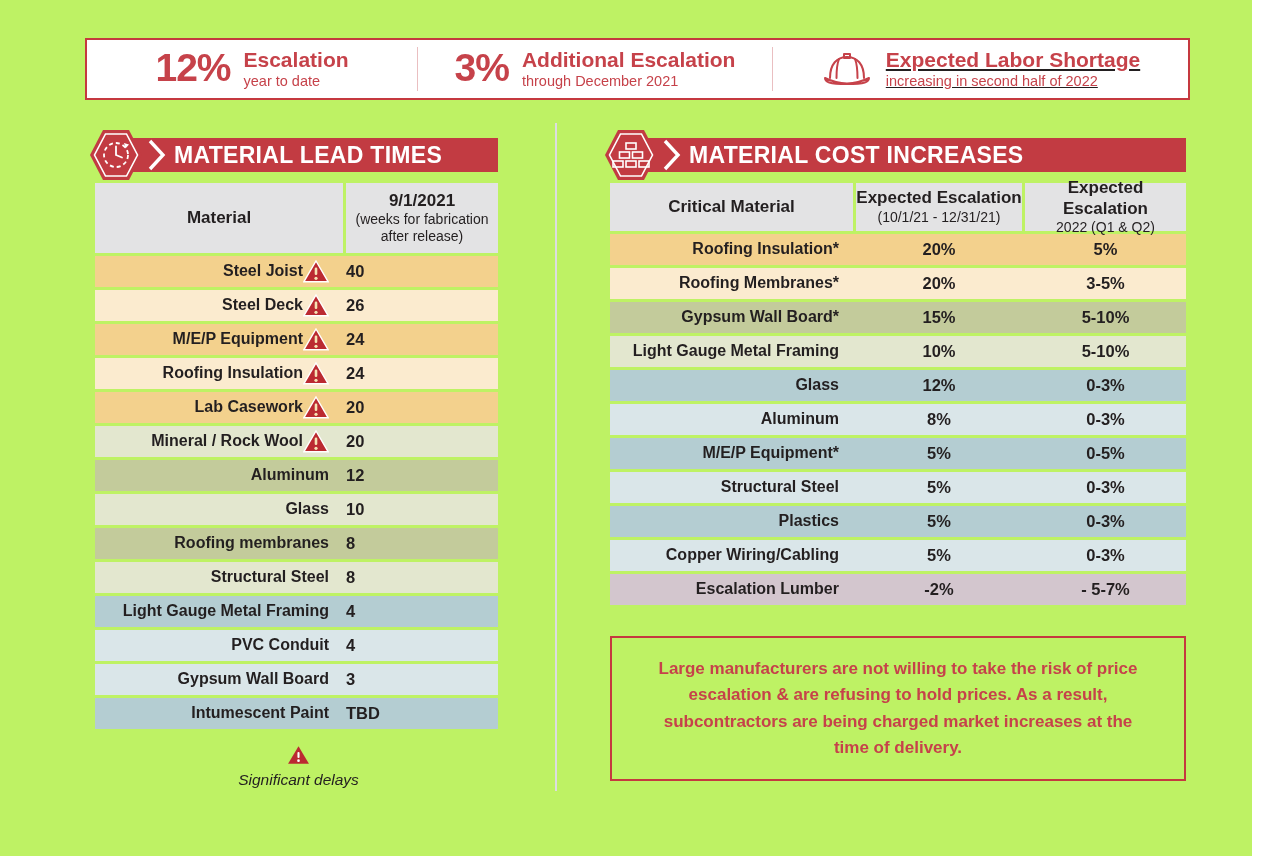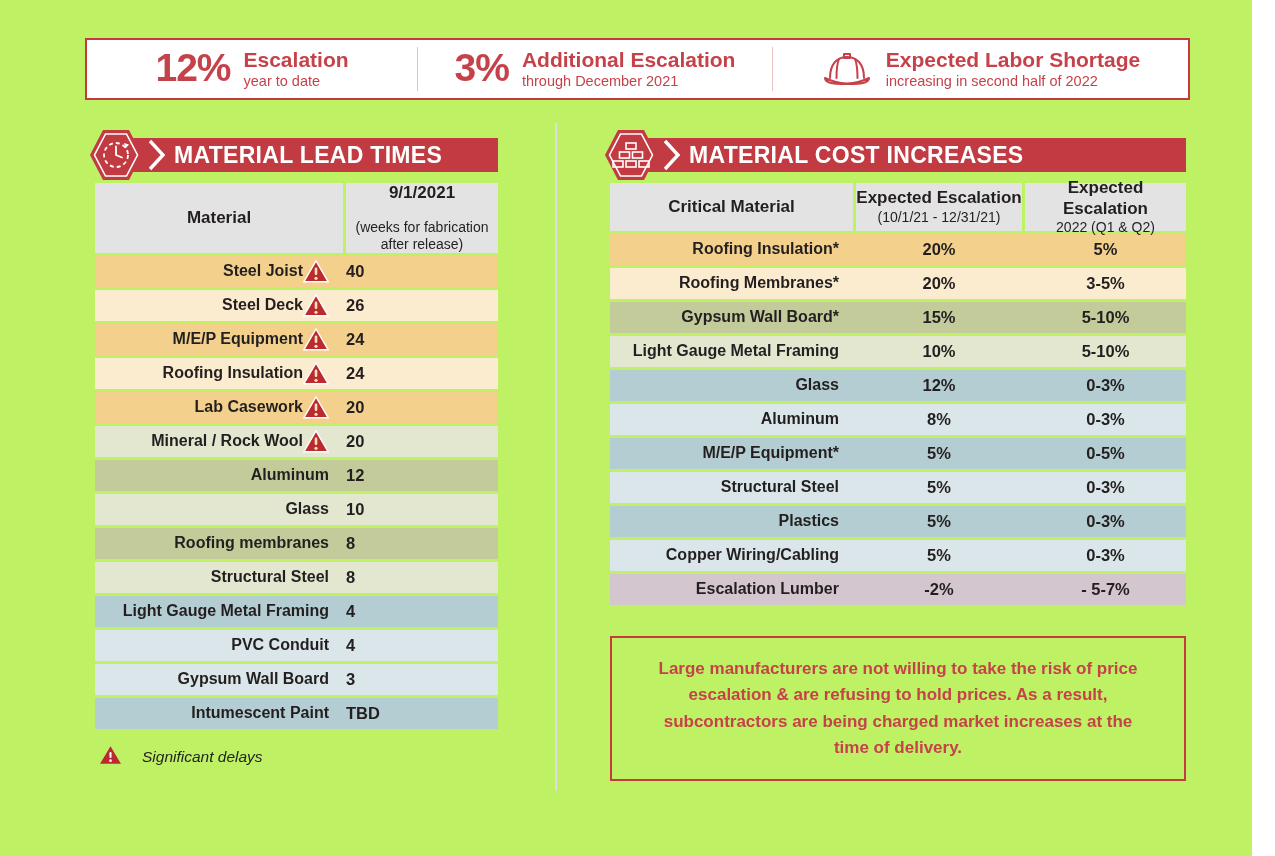--- a/index.html
+++ b/index.html
@@ -6,21 +6,21 @@
   html,body { background:#ffffff; }
   body { font-family:"Liberation Sans", sans-serif; color:#231f20; }
   .page { position:relative; width:1252px; height:856px; background:#bef264; overflow:hidden; }
 
   
   .top-banner { position:absolute; left:85px; top:38px; width:1105px; height:62px;
     border:2px solid #c5393f; background:#fff; display:flex; align-items:stretch; }
   .stat { display:flex; align-items:center; justify-content:center; gap:13px; }
   .stat.s1 { width:330px; }
   .stat.s2 { width:354px; }
-  .stat.s3 { flex:1; }
+  .stat.s3 { flex:1;text-decoration:underline; }
   .vdiv { width:1px; background:#eabfc1; margin:7px 0; }
   .stat-value { font-size:39px; font-weight:bold; color:#c6424a; letter-spacing:-1px; line-height:1; padding-bottom:4px; }
   .stat-text { display:flex; flex-direction:column; justify-content:center; }
   .stat-label { font-size:21px; font-weight:bold; color:#c6424a; line-height:1.15; }
   .stat-sub { font-size:14.5px; color:#c6424a; line-height:1.25; }
   .hat-icon { width:52px; height:40px; display:flex; align-items:center; justify-content:center; }
 
   
   .main { position:absolute; left:95px; top:123px; display:flex; }
   .col-left { width:403px; }
@@ -33,21 +33,21 @@
   .chev-icon { position:absolute; left:36px; top:0; height:34px; z-index:2; }
   .section-title { position:absolute; left:64px; top:0; height:34px; display:flex; align-items:center;
     color:#fff; font-size:23px; font-weight:bold; letter-spacing:0.3px; white-space:nowrap; }
 
   
   .thead { display:flex; background:transparent; margin-bottom:3px; }
   .hcell { background:#e3e3e4; display:flex; flex-direction:column; align-items:center; justify-content:center; text-align:center; }
   .lead .thead { height:70px; }
   .cost .thead { height:48px; }
   .lead .hcell.c1 { width:248px;align-items:center; }
-  .lead .hcell.c2 { flex:1; margin-left:3px;justify-content:space-between; }
+  .lead .hcell.c2 { flex:1; margin-left:3px; }
   .cost .hcell.c1 { width:243px; }
   .cost .hcell.c2 { width:166px; margin-left:3px; }
   .cost .hcell.c3 { flex:1; margin-left:3px; }
   .h-main { font-size:17px; font-weight:bold; line-height:1.2; }
   .h-sub { font-size:14px; line-height:1.2; padding:0 6px; }
 
   .trow { display:flex; height:31px; margin-bottom:3px; }
   .trow.tall { height:53px; }
   .cell { display:flex; align-items:center; }
   .cell.mat { padding-left:10px; padding-right:14px; justify-content:flex-end; font-weight:bold; font-size:16px; line-height:1.15; }
@@ -61,21 +61,21 @@
   .cream       { background:#fbebcf; }
   .green-dark  { background:#c3cb9b; }
   .green-light { background:#e3e7cf; }
   .blue-dark   { background:#b4cdd2; }
   .blue-light  { background:#dae6e9; }
   .mauve       { background:#d3c6ce; }
 
   .warn { flex:0 0 auto; display:flex; align-items:center; }
 
   
-  .legend { display:flex; align-items:center; gap:20px; margin-top:16px; margin-left:4px; }
+  .legend { display:flex; align-items:center; gap:2px; margin-top:16px; margin-left:4px;flex-direction:column; }
   .legend-text { font-style:italic; font-size:15.5px; color:#231f20; }
 
   
   .note-box { margin-top:31px; min-height:141px; border:2px solid #c5393f; display:flex; align-items:center; justify-content:center; padding:18px 32px; }
   .note-text { color:#c6424a; font-size:17px; font-weight:bold; text-align:center; line-height:1.55; }
 </style>
 </head>
 <body>
 
 <div class="page">

